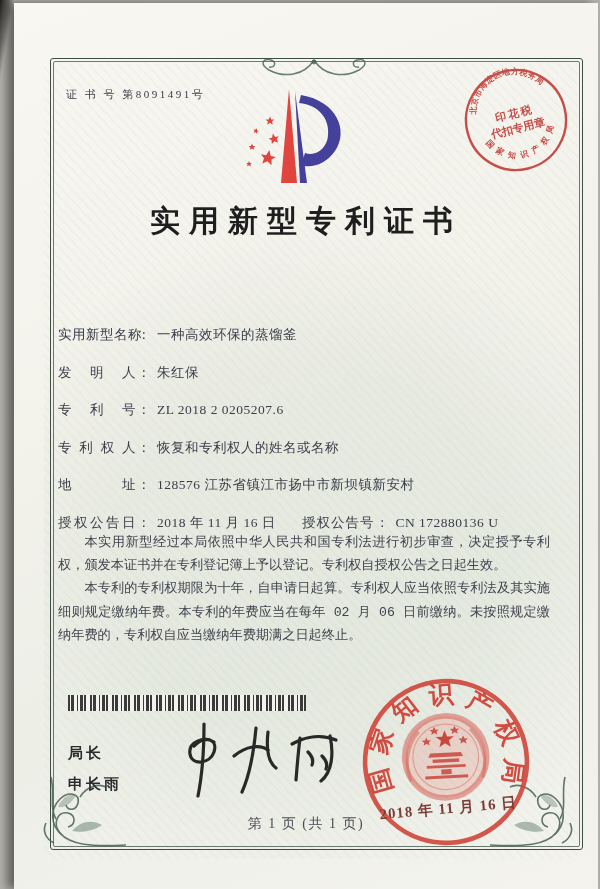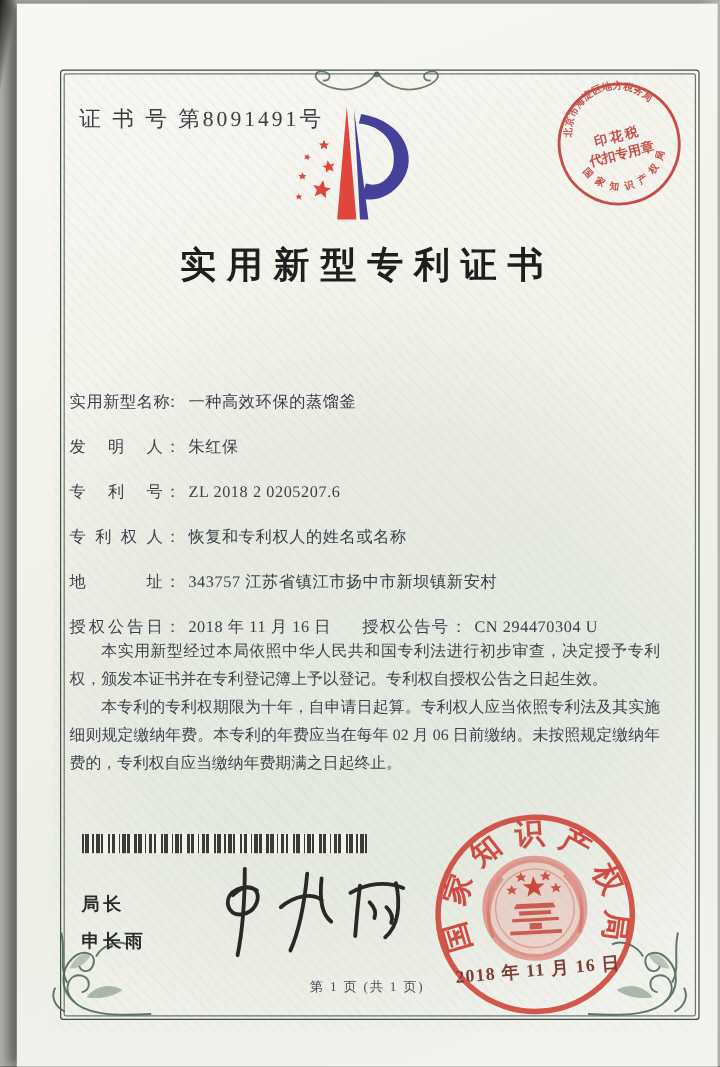--- a/index.html
+++ b/index.html
@@ -10,45 +10,45 @@
   .paper{position:absolute;left:14px;top:3px;right:2px;bottom:0;
          background:linear-gradient(160deg,#f8f7f2 0%,#f3f2eb 38%,#edefe7 68%,#f4f3ee 100%);
          box-shadow:-7px 0 9px rgba(0,0,0,.45);}
   .watermark{position:absolute;inset:60px 20px 30px 30px;pointer-events:none;
          background:
            radial-gradient(circle at 50% 62%, rgba(150,175,150,.10) 0 34%, transparent 60%),
            repeating-linear-gradient(47deg, rgba(140,165,140,.05) 0 2px, transparent 2px 7px);}
   .frame{position:absolute;left:36px;top:55px;right:15px;bottom:39px;
          border:1.6px solid #3d4f45;border-radius:3px;}
   .frame::before{content:"";position:absolute;inset:2px;border:1px solid rgba(61,79,69,.75);border-radius:2px;}
-  .cert-no{position:absolute;left:52px;top:84px;font-size:18px;letter-spacing:2.5px;color:#3a3d44;}
+  .cert-no{position:absolute;left:52px;top:84px;font-size:11px;letter-spacing:2.5px;color:#3a3d44;}
   .logo{position:absolute;left:229px;top:84px;}
   .tax-stamp{position:absolute;left:446px;top:61px;opacity:.92;}
   .title{position:absolute;left:0;right:0;top:186px;text-align:center;
          font-size:30px;font-weight:700;letter-spacing:9px;color:#1e1e1e;margin-top:12px;}
   .fields{position:absolute;left:44px;top:276px;right:40px;font-size:13.5px;color:#3b3e49;letter-spacing:.5px;margin-top:48px;}
   .frow{margin-bottom:22.6px;line-height:15px;white-space:nowrap;}
   .flabel{display:inline-block;width:78px;text-align:justify;text-align-last:justify;}
   .fcolon{margin-left:1px;}
   .fvalue{margin-left:6px;}
   .grant2{margin-left:26px;}
   .grant2 .glabel{letter-spacing:1px;text-align:center;}
   .paragraphs{position:absolute;left:44px;top:528px;width:492px;font-size:13.2px;
          line-height:23.2px;color:#41434e;text-align:justify;}
-  .paragraphs p{margin:0;text-indent:2em;}
+  .paragraphs p{margin:0;text-indent:2em;font-family:Liberation Mono, monospace;}
   .barcode{position:absolute;left:54px;top:692px;width:238px;height:16px;opacity:.85;
          background:repeating-linear-gradient(90deg,#1c1c1c 0 2px,#f6f5f0 2px 3px,#1c1c1c 3px 6px,
            #f6f5f0 6px 9px,#1c1c1c 9px 10px,#f6f5f0 10px 12px,#1c1c1c 12px 15px,#f6f5f0 15px 16px,
            #1c1c1c 16px 18px,#f6f5f0 18px 22px);}
   .director-title{position:absolute;left:54px;top:741px;font-size:15px;font-weight:600;letter-spacing:3px;color:#2c2c2e;}
   .director-name{position:absolute;left:54px;top:772px;font-size:15px;font-weight:600;letter-spacing:3px;color:#2c2c2e;}
   .signature{position:absolute;left:150px;top:713px;}
   .seal{position:absolute;left:347px;top:674px;transform:rotate(-3deg);opacity:.93;}
   .page-footer{position:absolute;left:0;right:0;top:812px;text-align:center;
-         font-size:11px;letter-spacing:1.5px;color:#4a4d55;}
+         font-size:14px;letter-spacing:1.5px;color:#4a4d55;}
   .orn-top{position:absolute;left:225px;top:53px;}
   .orn-bl{position:absolute;left:18px;top:770px;}
   .orn-br{position:absolute;left:474px;top:770px;transform:scaleX(-1);}
 </style>
 </head>
 <body>
 
 <div class="photo">
   <div class="paper">
     <div class="watermark"></div>
@@ -120,23 +120,23 @@
     </svg>
 
     <div class="title">实用新型专利证书</div>
 
     <div class="fields">
 
       <div class="frow"><span class="flabel">实用新型名称</span><span class="fcolon">：</span><span class="fvalue">一种高效环保的蒸馏釜</span></div>
         <div class="frow"><span class="flabel">发明人</span><span class="fcolon">：</span><span class="fvalue">朱红保</span></div>
         <div class="frow"><span class="flabel">专利号</span><span class="fcolon">：</span><span class="fvalue">ZL 2018 2 0205207.6</span></div>
         <div class="frow"><span class="flabel">专利权人</span><span class="fcolon">：</span><span class="fvalue">恢复和专利权人的姓名或名称</span></div>
-        <div class="frow"><span class="flabel">地址</span><span class="fcolon">：</span><span class="fvalue">343757 江苏省镇江市扬中市新坝镇新安村</span></div>
+        <div class="frow"><span class="flabel">地址</span><span class="fcolon">：</span><span class="fvalue">128576 江苏省镇江市扬中市新坝镇新安村</span></div>
         <div class="frow">
-        <span class="flabel">授权公告日</span><span class="fcolon">：</span><span class="fvalue">2018 年 11 月 16 日</span><span class="grant2"><span class="glabel">授权公告号</span><span class="fcolon">：</span><span class="fvalue">CN 294470304 U</span></span>
+        <span class="flabel">授权公告日</span><span class="fcolon">：</span><span class="fvalue">2018 年 11 月 16 日</span><span class="grant2"><span class="glabel">授权公告号</span><span class="fcolon">：</span><span class="fvalue">CN 172880136 U</span></span>
       </div>
     </div>
 
     <div class="paragraphs">
         <p>本实用新型经过本局依照中华人民共和国专利法进行初步审查，决定授予专利权，颁发本证书并在专利登记簿上予以登记。专利权自授权公告之日起生效。</p>
         <p>本专利的专利权期限为十年，自申请日起算。专利权人应当依照专利法及其实施细则规定缴纳年费。本专利的年费应当在每年 02 月 06 日前缴纳。未按照规定缴纳年费的，专利权自应当缴纳年费期满之日起终止。</p>
       </div>
 
     <div class="barcode"></div>
 

